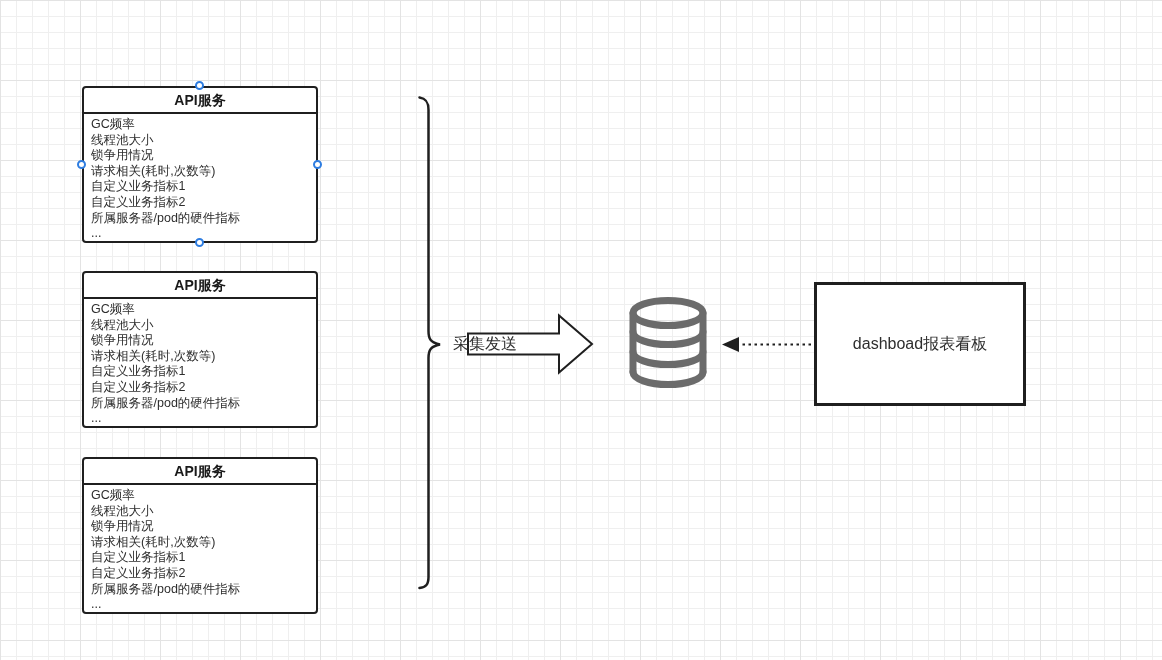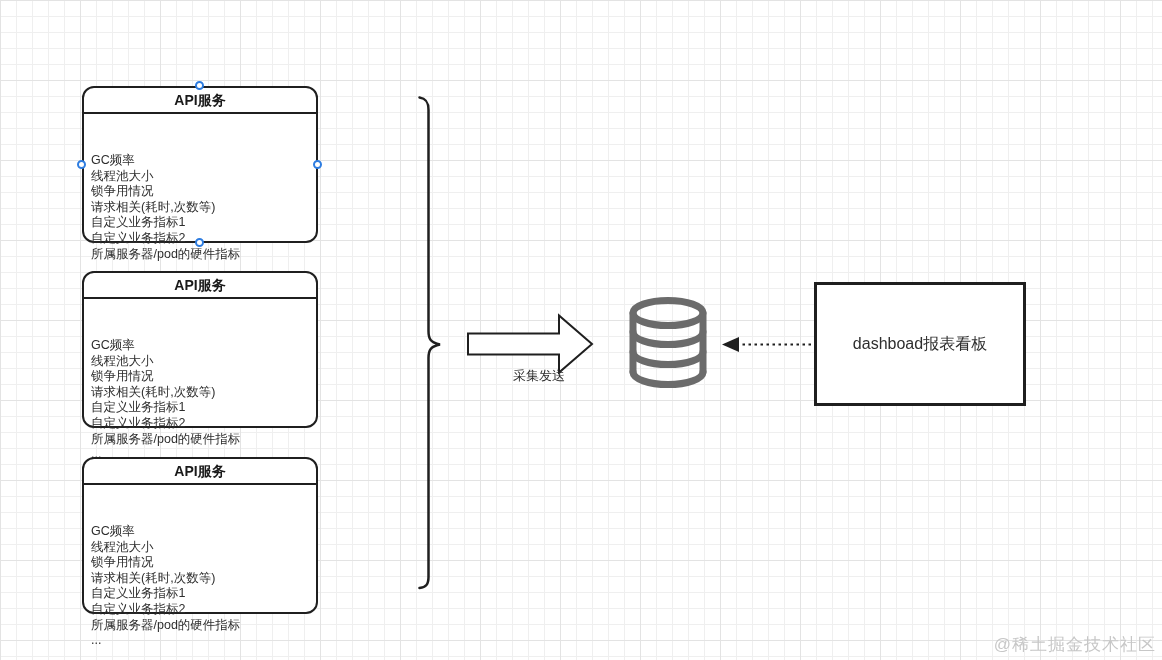--- a/index.html
+++ b/index.html
@@ -9,37 +9,37 @@
     background-image:
       linear-gradient(#e3e3e3 1px,transparent 1px),
       linear-gradient(90deg,#e3e3e3 1px,transparent 1px),
       linear-gradient(#efefef 1px,transparent 1px),
       linear-gradient(90deg,#efefef 1px,transparent 1px);
     background-size:80px 80px,80px 80px,16px 16px,16px 16px;
     font-family:"Liberation Sans","DejaVu Sans",sans-serif;
   }
   .api-box{
     position:absolute;width:236px;height:157px;box-sizing:border-box;
-    background:#fff;border:2px solid #1f1f1f;border-radius:12px;
+    background:#fff;border:2px solid #1f1f1f;border-radius:4px;
   }
   .api-box-title{
     height:24px;line-height:24px;text-align:center;
     font-weight:bold;font-size:14px;color:#1a1a1a;
     border-bottom:2px solid #1f1f1f;
   }
-  .api-box-body{padding:3px 4px 0 7px;font-size:12.5px;color:#2e2e2e;margin-top:36px;}
+  .api-box-body{padding:3px 4px 0 7px;font-size:12.5px;color:#2e2e2e;}
   .metric{line-height:15.6px;white-space:nowrap;}
   .handle{
     position:absolute;width:9px;height:9px;border-radius:50%;
     background:#fff;border:2px solid #2e7de1;box-sizing:border-box;z-index:5;
   }
   .svg-layer{position:absolute;left:0;top:0;z-index:2;}
   .arrow-label{
-    position:absolute;left:492px;top:334px;width:94px;height:20px;
-    line-height:20px;text-align:center;font-size:13px;color:#2e2e2e;z-index:3;margin-top:32px;
+    position:absolute;left:438px;top:334px;width:94px;height:20px;
+    line-height:20px;text-align:center;font-size:16px;color:#2e2e2e;z-index:3;
   }
   .dashboard-box{
     position:absolute;left:814px;top:282px;width:212px;height:124px;
     box-sizing:border-box;background:#fff;border:3px solid #1f1f1f;
     display:flex;align-items:center;justify-content:center;
     font-size:16px;color:#2e2e2e;z-index:2;
   }
   .watermark{
     position:absolute;right:6px;bottom:4px;font-size:17px;color:#c7c7c7;
     letter-spacing:1px;z-index:4;
@@ -120,15 +120,14 @@
       <div class="metric">...</div>
     </div>
   </div>
 
   <div class="arrow-label">采集发送</div>
 
   <div class="dashboard-box">
     <span>dashboad报表看板</span>
   </div>
 
-  <div class="watermark">@稀土掘金技术社区</div>
 
 </div>
 
 </body></html>

